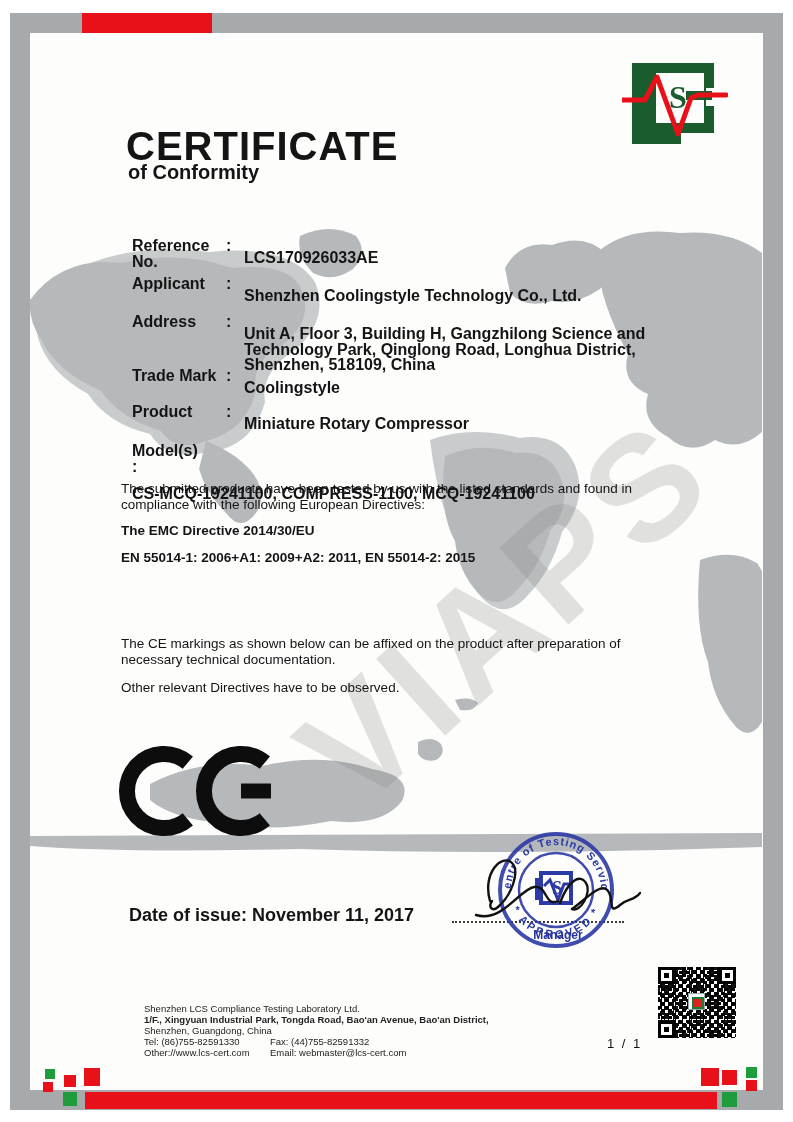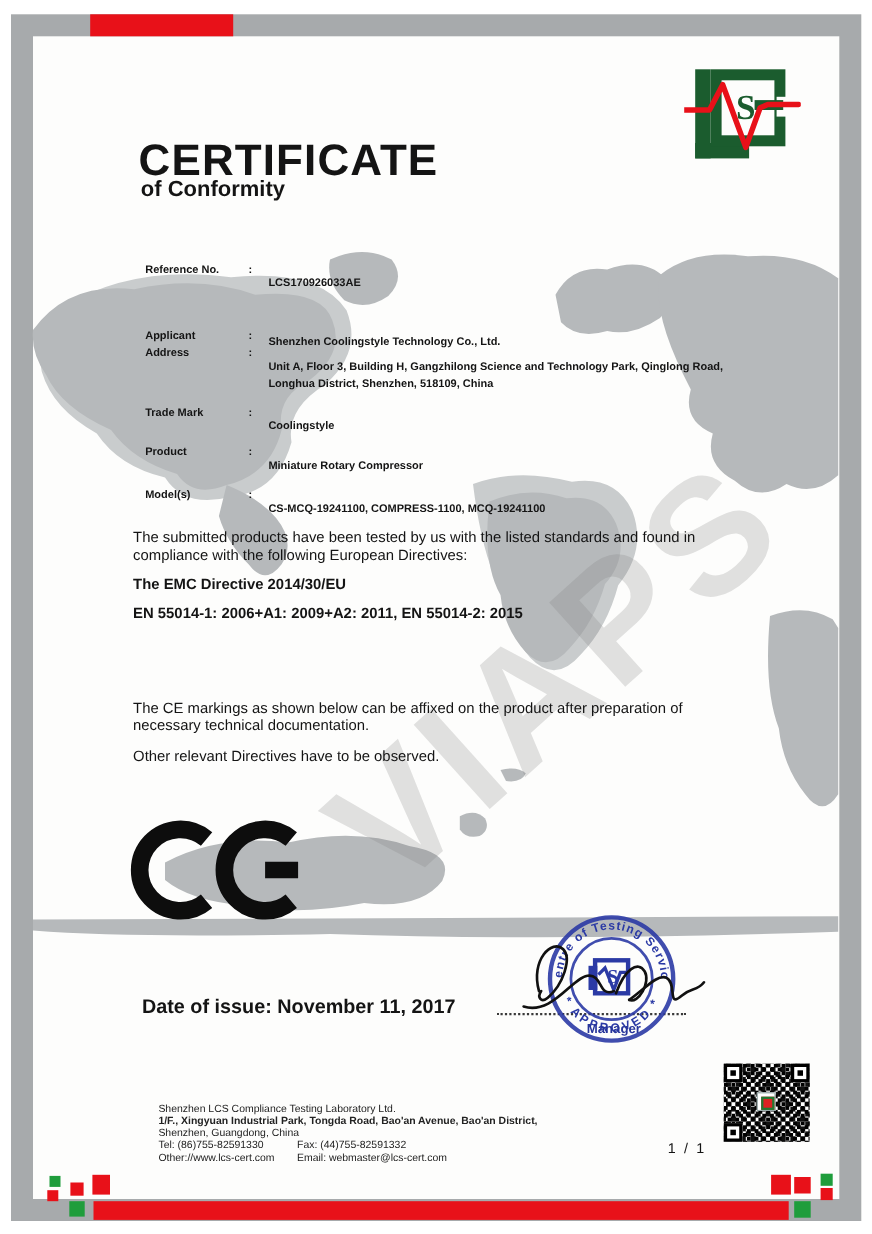--- a/index.html
+++ b/index.html
@@ -15,21 +15,21 @@
              color:rgba(125,125,125,0.22);transform:rotate(-42deg);transform-origin:0 0;
              white-space:nowrap;}
   
   .bar,.sq{position:absolute;z-index:4;}
   
   .content{position:absolute;left:0;top:0;width:793px;height:1122px;z-index:3;}
   .title{position:absolute;left:126px;top:124px;font-size:40px;font-weight:bold;letter-spacing:1px;}
   .subtitle{position:absolute;left:128px;top:161px;font-size:20px;font-weight:bold;}
   .logo{position:absolute;left:622px;top:58px;}
   .field{position:absolute;left:118px;display:flex;width:562px;font-weight:bold;
-         font-size:10px;line-height:15.5px;padding-left:14px;}
+         font-size:16px;line-height:15.5px;padding-left:14px;}
   .field .lbl{width:94px;flex:none;}
   .field .col{width:18px;flex:none;}
   .field .val{flex:1;margin-top:12px;}
   .para{position:absolute;left:121px;width:550px;font-size:13.5px;line-height:16px;}
   .b{font-weight:bold;}
   .ce{position:absolute;left:118px;top:744px;}
   .date-line{position:absolute;left:129px;top:905px;font-size:18px;font-weight:bold;}
   .dotline{position:absolute;left:452px;top:921px;width:172px;height:0;
            border-top:2px dotted #3a3a3a;z-index:5;}
   .stamp{position:absolute;left:486px;top:820px;z-index:6;}
@@ -109,41 +109,41 @@
     </svg>
 
     <div class="title">CERTIFICATE</div>
     <div class="subtitle">of Conformity</div>
 
     <div class="field" style="top:238px;">
       <span class="lbl">Reference No.</span>
       <span class="col">:</span>
       <span class="val">LCS170926033AE</span>
     </div>
-    <div class="field" style="top:292px;align-items:center;">
+    <div class="field" style="top:276px;">
       <span class="lbl">Applicant</span>
       <span class="col">:</span>
       <span class="val">Shenzhen Coolingstyle Technology Co., Ltd.</span>
     </div>
     <div class="field" style="top:314px;">
       <span class="lbl">Address</span>
       <span class="col">:</span>
       <span class="val">Unit A, Floor 3, Building H, Gangzhilong Science and Technology Park, Qinglong Road, Longhua District, Shenzhen, 518109, China</span>
     </div>
     <div class="field" style="top:368px;">
       <span class="lbl">Trade Mark</span>
       <span class="col">:</span>
       <span class="val">Coolingstyle</span>
     </div>
     <div class="field" style="top:404px;">
       <span class="lbl">Product</span>
       <span class="col">:</span>
       <span class="val">Miniature Rotary Compressor</span>
     </div>
-    <div class="field" style="top:443px;">
+    <div class="field" style="top:443px;flex-direction:column;">
       <span class="lbl">Model(s)</span>
       <span class="col">:</span>
       <span class="val">CS-MCQ-19241100, COMPRESS-1100, MCQ-19241100</span>
     </div>
 
     <div class="para" style="top:481px;">The submitted products have been tested by us with the listed standards and found in compliance with the following European Directives:</div>
     <div class="para b" style="top:523px;">The EMC Directive 2014/30/EU</div>
     <div class="para b" style="top:550px;">EN 55014-1: 2006+A1: 2009+A2: 2011, EN 55014-2: 2015</div>
     <div class="para" style="top:636px;">The CE markings as shown below can be affixed on the product after preparation of necessary technical documentation.</div>
     <div class="para" style="top:680px;">Other relevant Directives have to be observed.</div>

